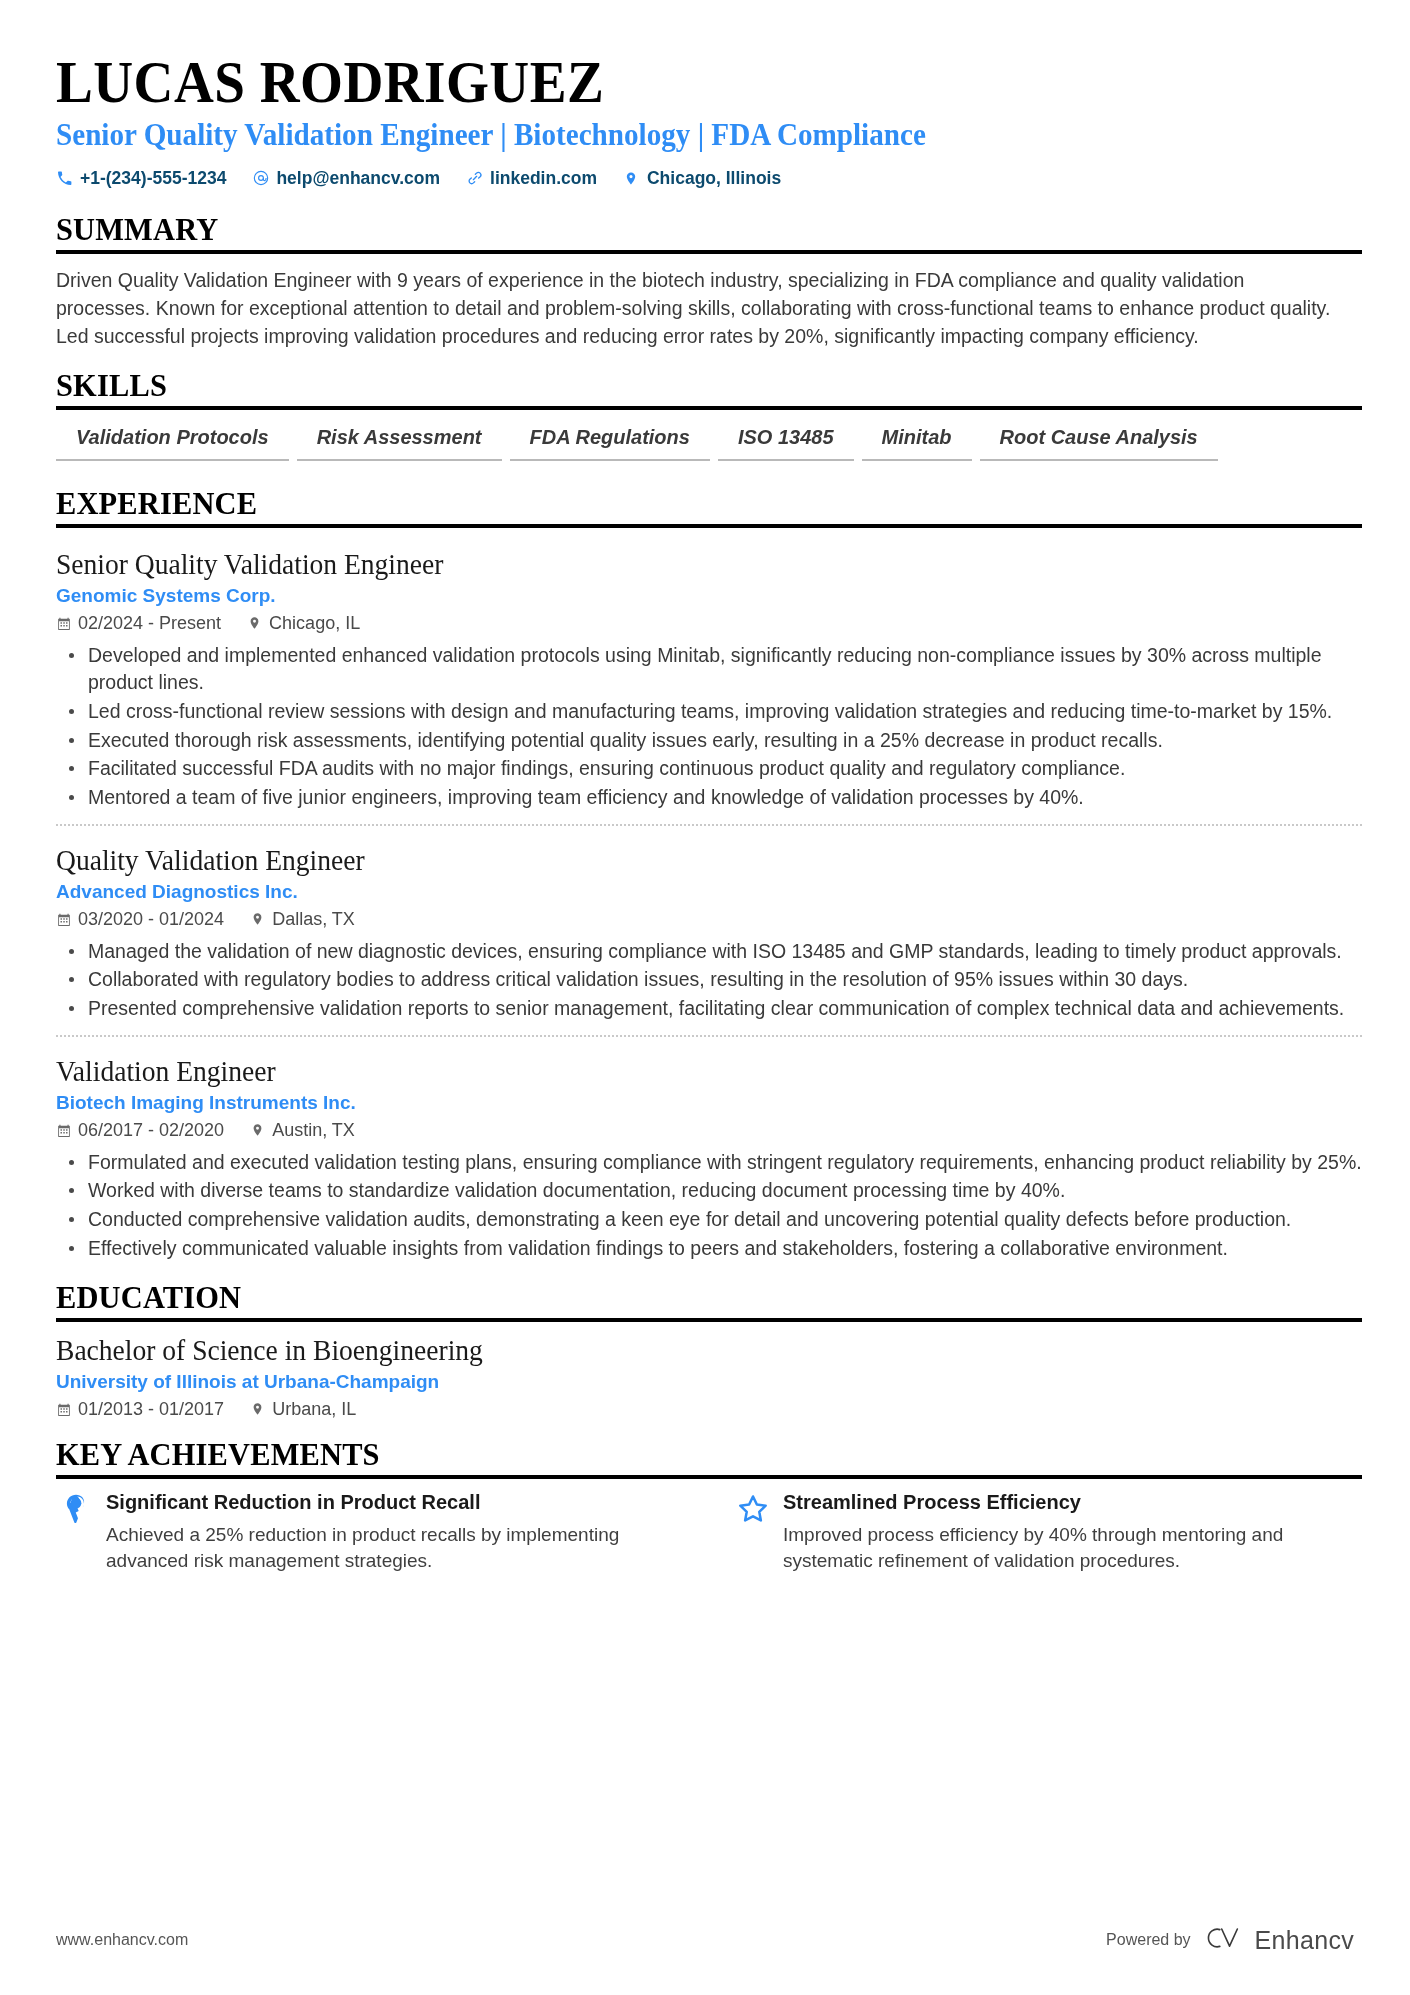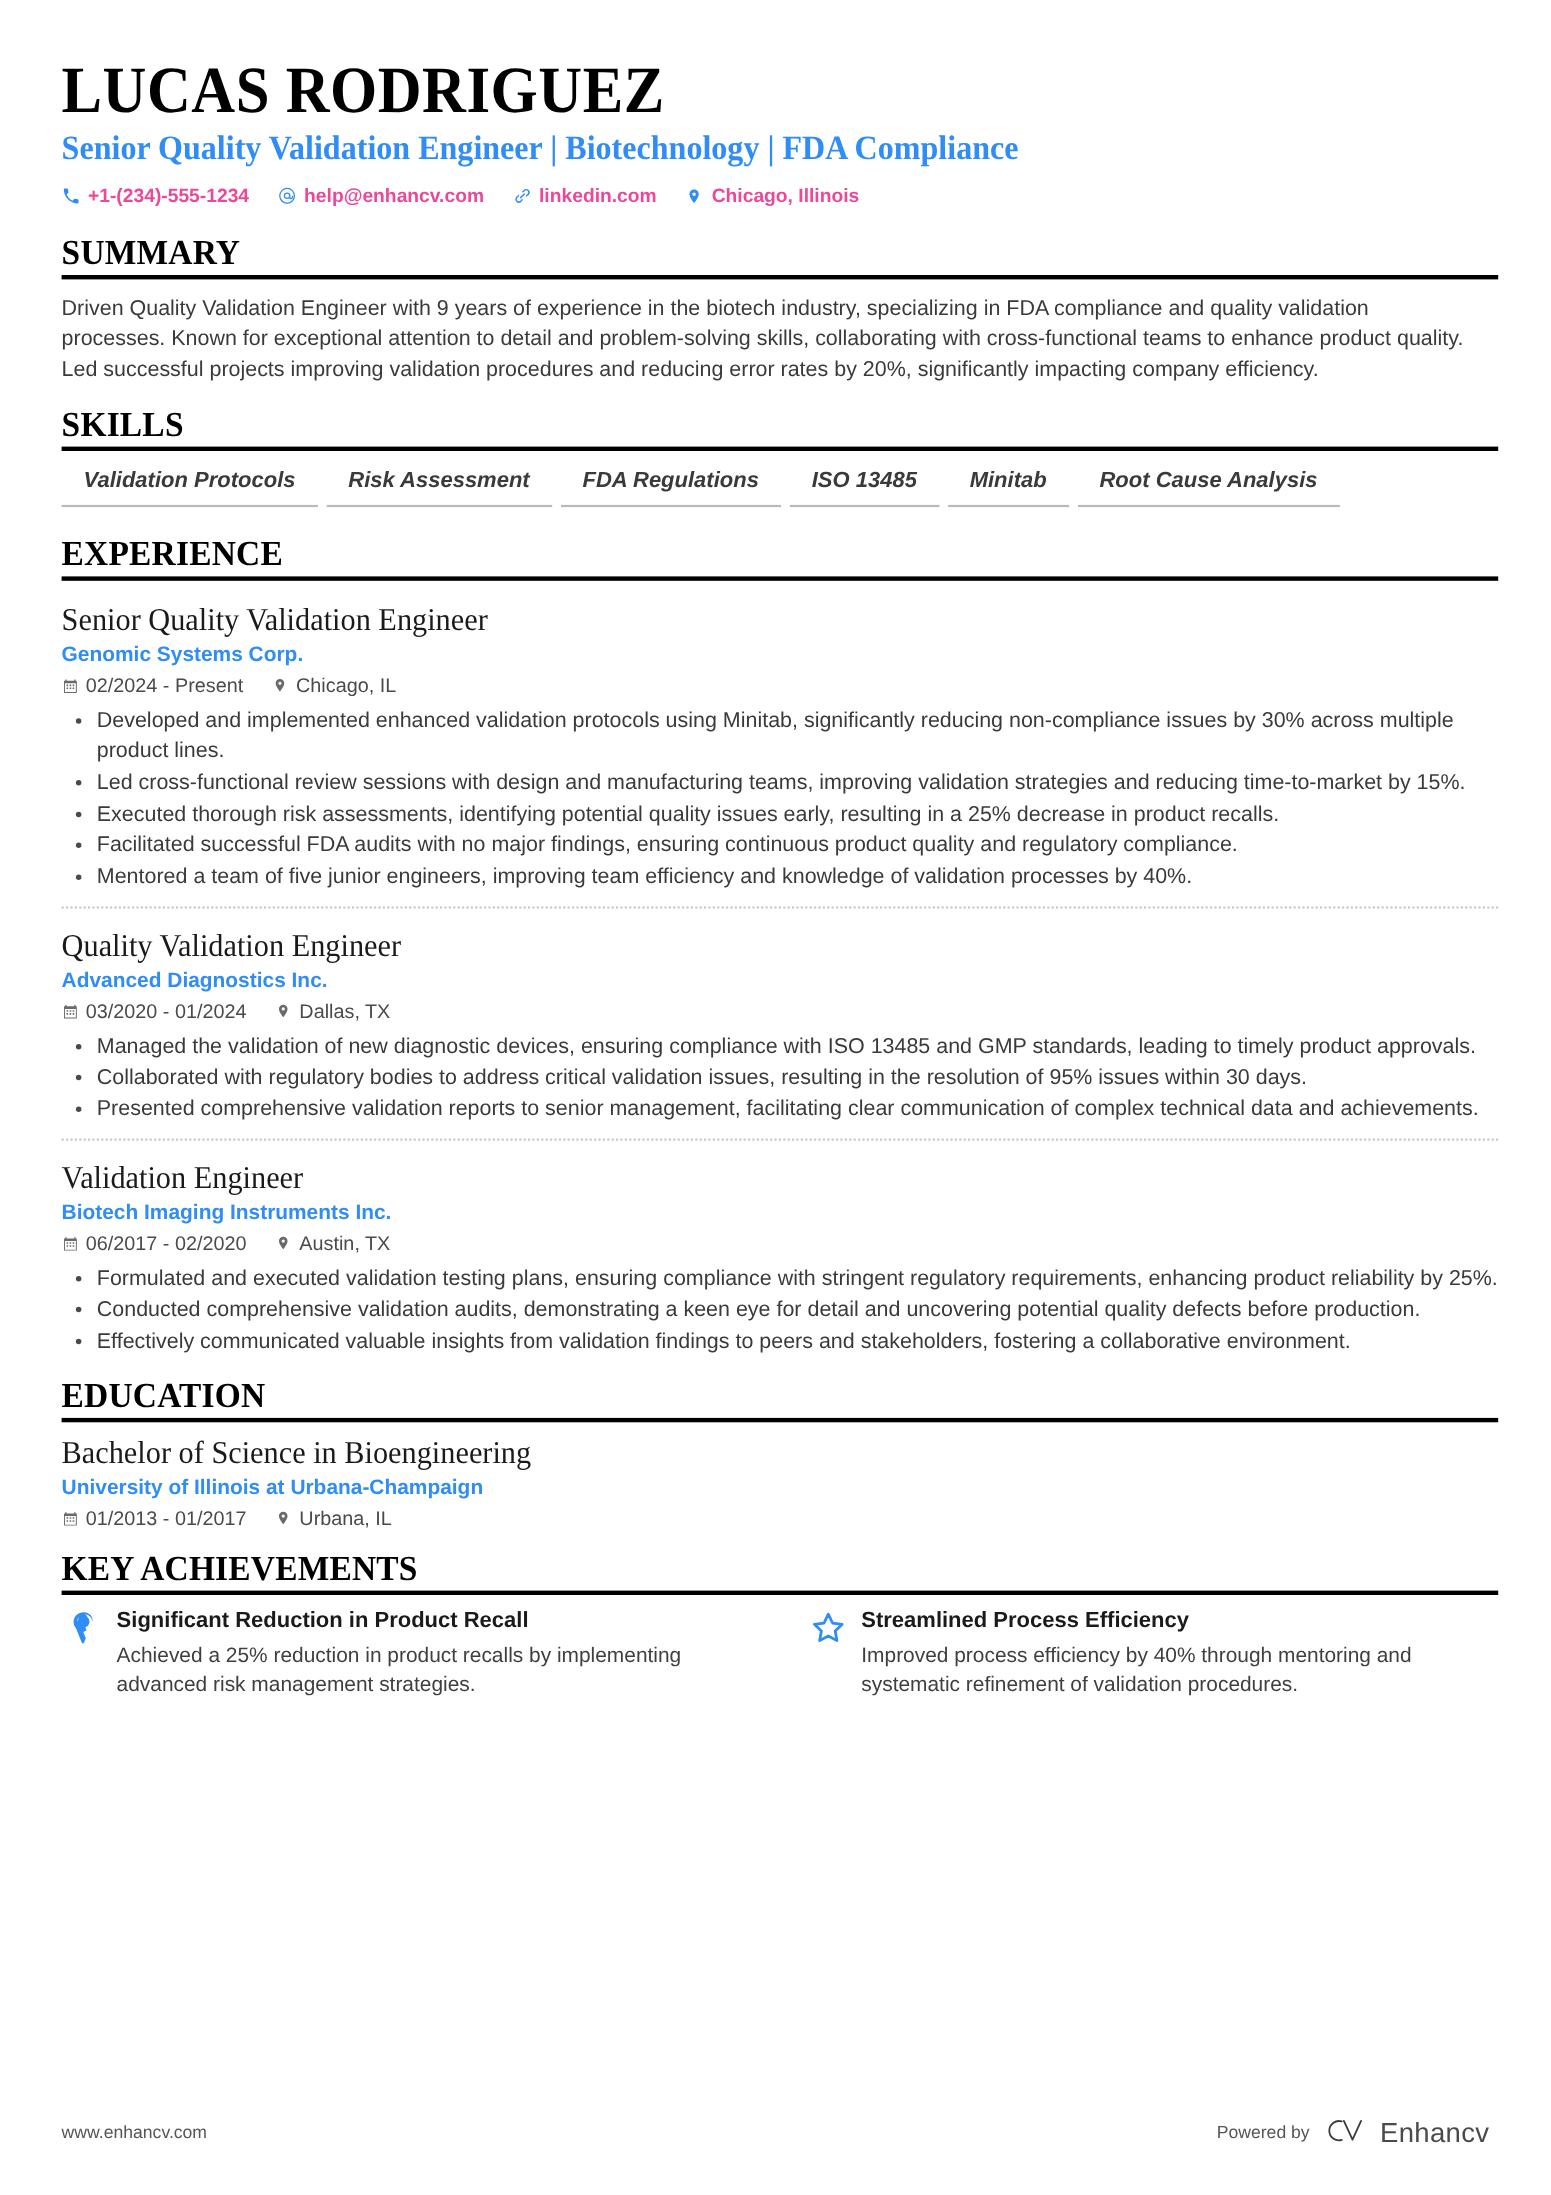--- a/index.html
+++ b/index.html
@@ -53,21 +53,21 @@
     flex-wrap: wrap;
     gap: 0;
     margin-bottom: 22px;
   }
   .contact-item {
     display: inline-flex;
     align-items: center;
     margin-right: 26px;
     font-size: 17.5px;
     font-weight: bold;
-    color: #ec4899;
+    color: #0c4a6e;
     white-space: nowrap;
   }
   .contact-item .ico {
     display: inline-flex;
     align-items: center;
     justify-content: center;
     width: 17px;
     height: 17px;
     margin-right: 7px;
     color: #2f8df5;
@@ -430,20 +430,21 @@
           <span class="ico">
             <svg width="13" height="16" viewBox="0 0 24 24" fill="currentColor">
                 <path d="M12 1.5c-4 0-7.2 3.2-7.2 7.2 0 5.4 7.2 13.8 7.2 13.8s7.2-8.4 7.2-13.8c0-4-3.2-7.2-7.2-7.2zm0 9.9a2.7 2.7 0 110-5.4 2.7 2.7 0 010 5.4z"></path>
               </svg>
           </span>
           <span>Austin, TX</span>
         </span>
       </div>
       <ul class="bullets">
         <li>Formulated and executed validation testing plans, ensuring compliance with stringent regulatory requirements, enhancing product reliability by 25%.</li>
+        <li>Worked with diverse teams to standardize validation documentation, reducing document processing time by 40%.</li>
         <li>Conducted comprehensive validation audits, demonstrating a keen eye for detail and uncovering potential quality defects before production.</li>
         <li>Effectively communicated valuable insights from validation findings to peers and stakeholders, fostering a collaborative environment.</li>
       </ul>
     </div>
   </div>
 
   <div class="section">
     <div class="section-title">EDUCATION</div>
     <div class="section-rule"></div>
     <div>

